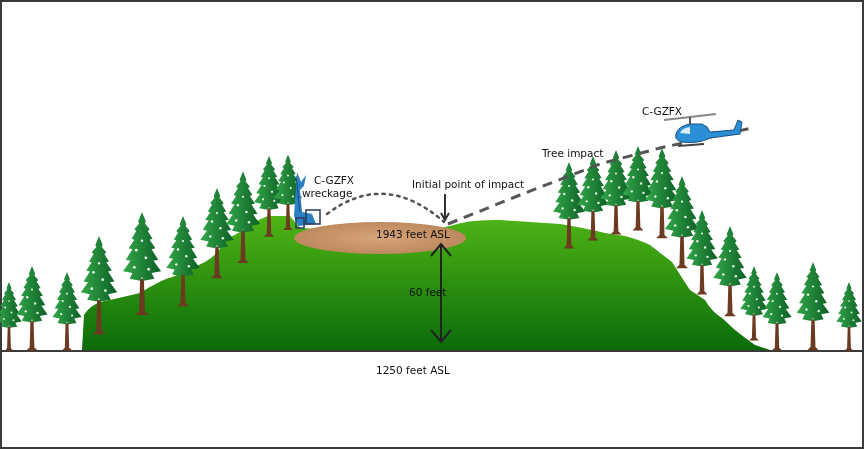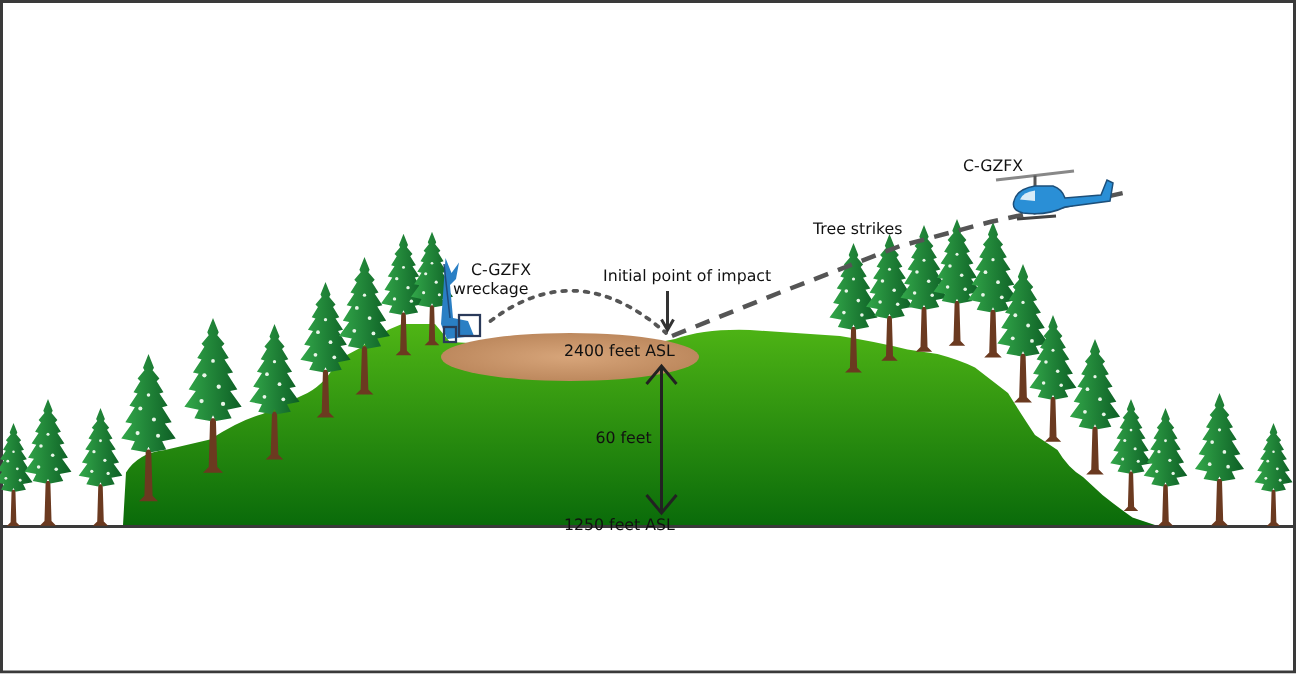--- a/index.html
+++ b/index.html
@@ -97,19 +97,19 @@
   <g transform="translate(668,112)">
     <line x1="-4" y1="8" x2="48" y2="2" stroke="#888" stroke-width="2"></line>
     <line x1="22" y1="5" x2="22" y2="12" stroke="#555" stroke-width="2"></line>
     <path d="M8 22 Q10 14 22 12 L34 12 Q40 14 42 20 L66 18 L70 8 L74 10 L72 22 L42 26 Q30 32 14 30 Q6 28 8 22 Z" fill="#2a8fd6" stroke="#1c4f7a" stroke-width="1"></path>
     <path d="M12 21 Q14 16 22 15 L22 22 Z" fill="#d8ecf8"></path>
     <line x1="10" y1="34" x2="36" y2="32" stroke="#444" stroke-width="2"></line>
   </g>
 </svg>
 
 <div class="lbl" style="left:642px;top:105px;">C-GZFX</div>
-<div class="lbl" style="left:542px;top:147px;">Tree strikes</div>
+<div class="lbl" style="left:542px;top:147px;">Tree impact</div>
 <div class="lbl" style="left:314px;top:174px;">C-GZFX</div>
 <div class="lbl" style="left:302px;top:187px;">wreckage</div>
-<div class="lbl" style="left:402px;top:178px;">Initial point of impact</div>
-<div class="lbl" style="left:376px;top:228px;">2400 feet ASL</div>
-<div class="lbl" style="left:397px;top:286px;">60 feet</div>
-<div class="lbl" style="left:376px;top:344px;">1250 feet ASL</div>
+<div class="lbl" style="left:412px;top:178px;">Initial point of impact</div>
+<div class="lbl" style="left:376px;top:228px;">1943 feet ASL</div>
+<div class="lbl" style="left:409px;top:286px;">60 feet</div>
+<div class="lbl" style="left:376px;top:364px;">1250 feet ASL</div>
 
 </body></html>

